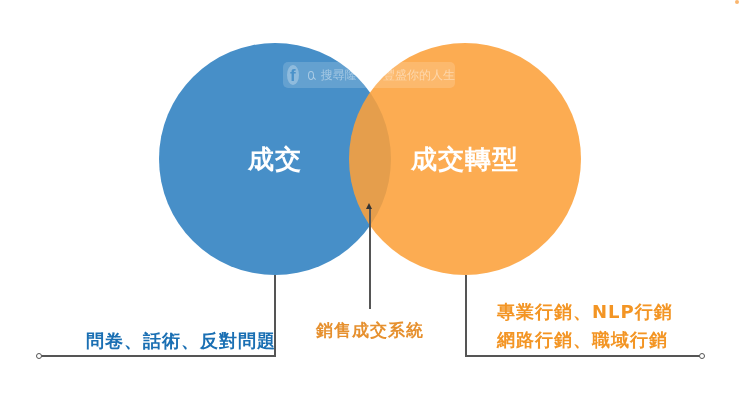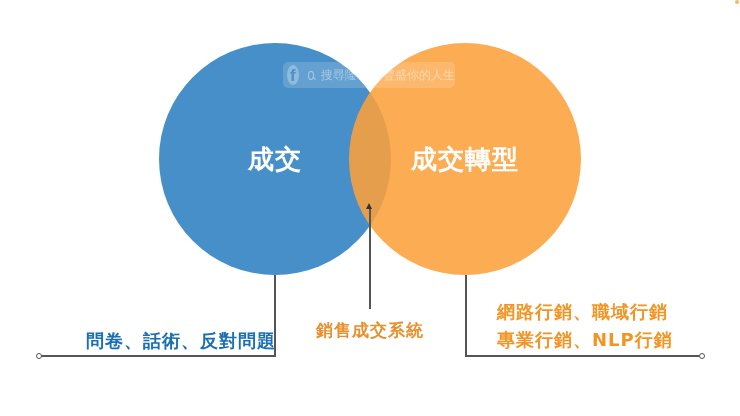--- a/index.html
+++ b/index.html
@@ -205,18 +205,18 @@
   <div class="line vline-mid"></div>
   <div class="arrow-tip"></div>
 
   <div class="text-blue">問卷、話術、反對問題</div>
 
   <div class="text-mid">
     <div>銷售成交系統</div>
   </div>
 
   <div class="text-right">
+    <div>專業行銷、NLP行銷</div>
     <div>網路行銷、職域行銷</div>
-    <div>專業行銷、NLP行銷</div>
   </div>
 
   <div class="corner-dot"></div>
 </div>
 
 </body></html>

